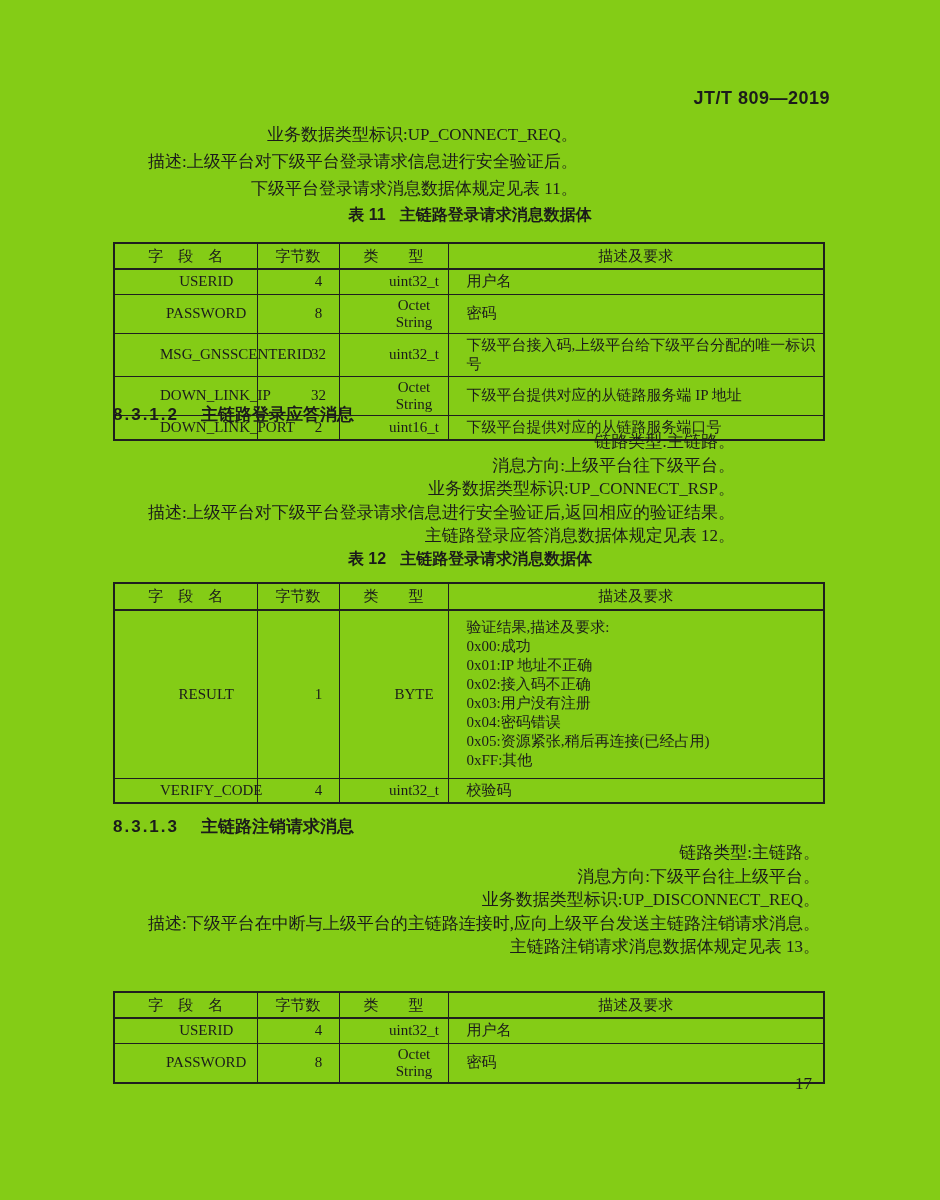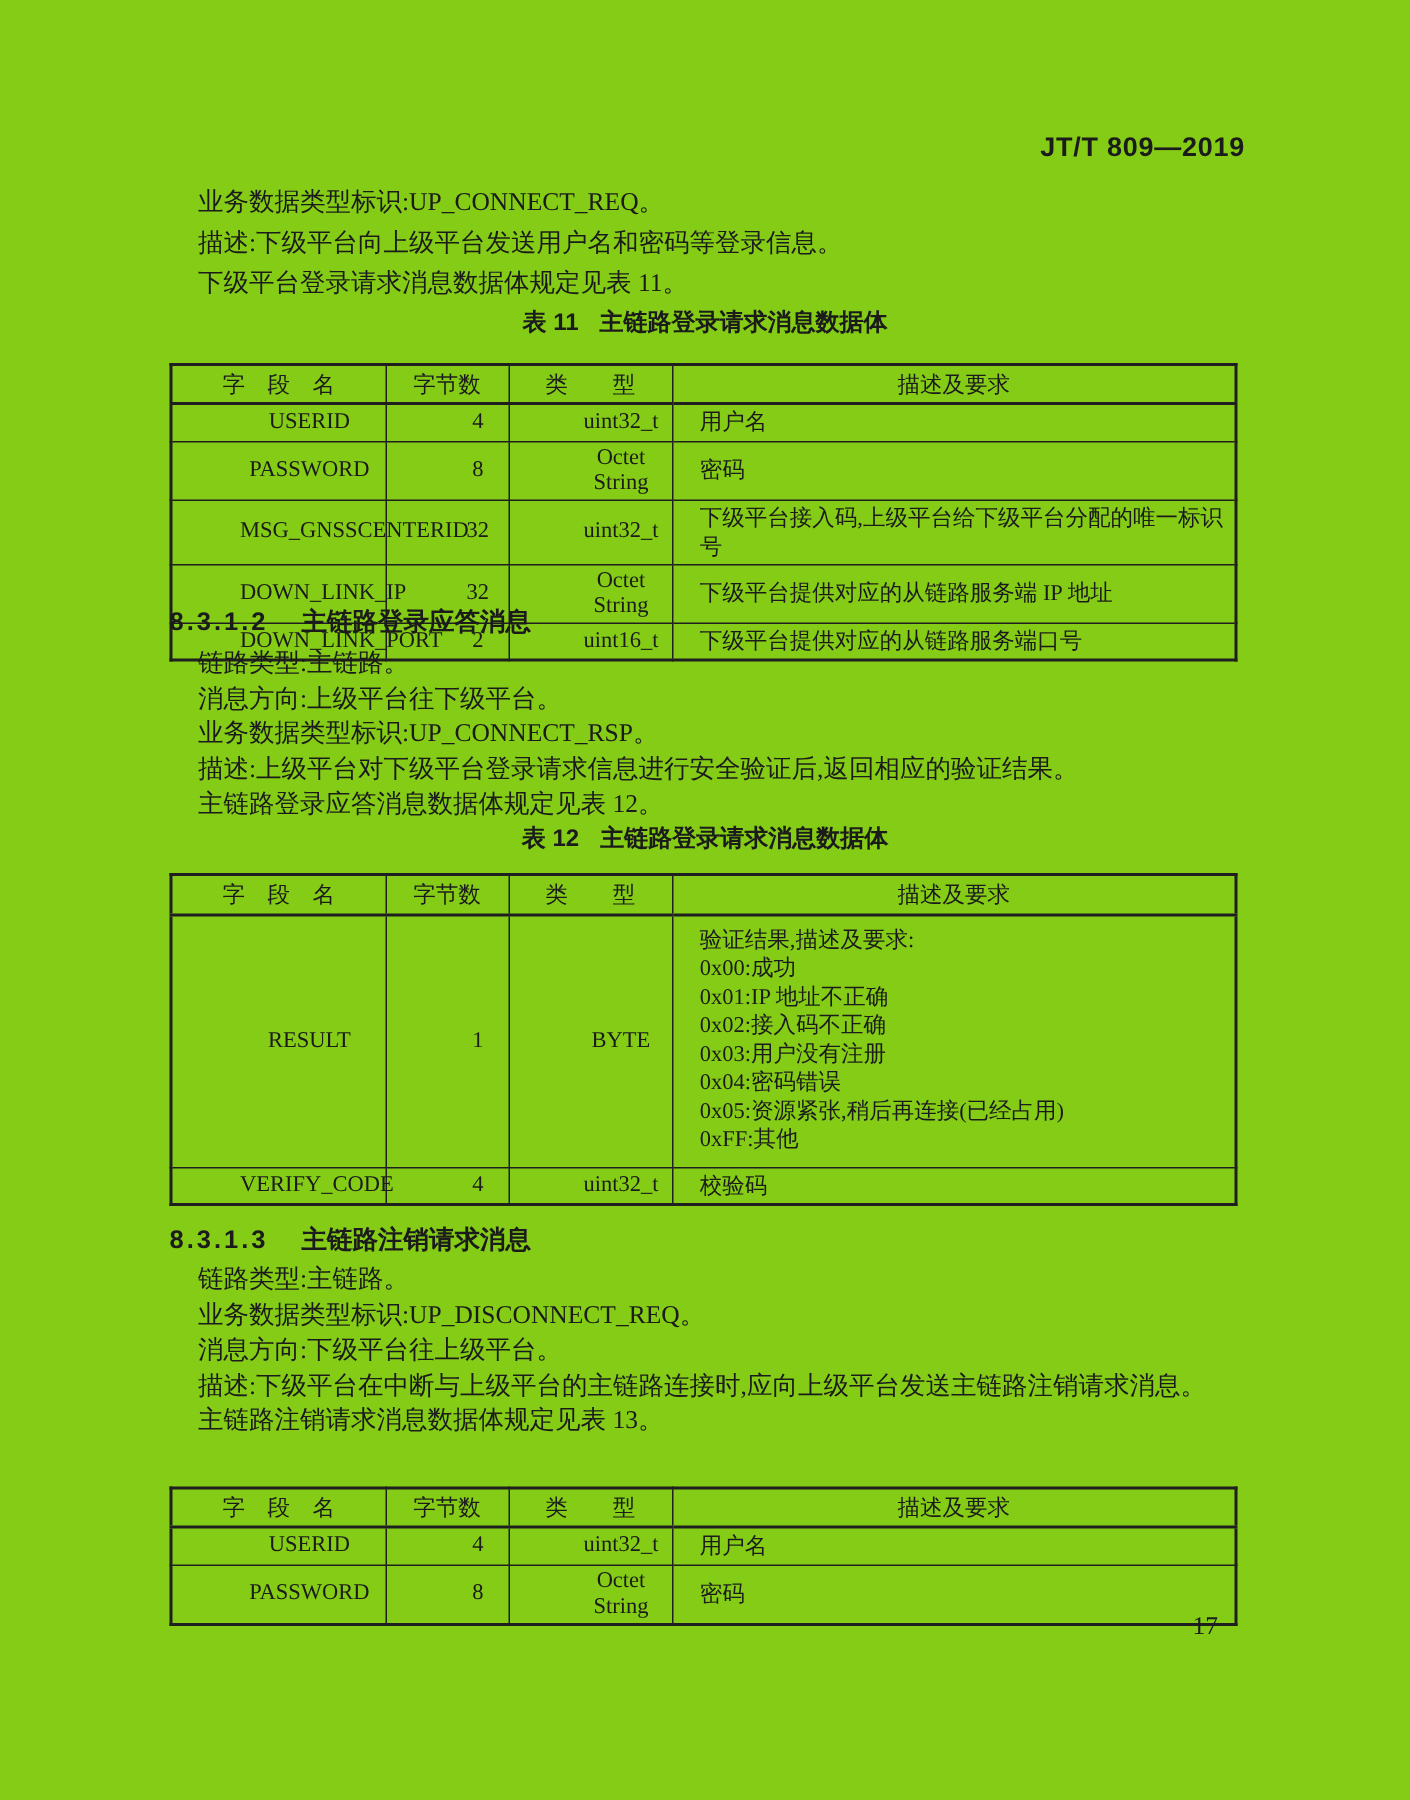--- a/index.html
+++ b/index.html
@@ -7,21 +7,21 @@
   .page {
     position:relative; width:940px; height:1200px; background:#84cc16;
     margin:0 auto; overflow:hidden; color:#1b1b1b;
     font-family:"Liberation Serif","DejaVu Serif",serif;
   }
   .header-code {
     position:absolute; top:88px; right:110px;
     font-family:"Liberation Sans","DejaVu Sans",sans-serif;
     font-weight:bold; font-size:18px; letter-spacing:0.5px;
   }
-  .body-block { position:absolute; left:132px; font-size:17px; }
+  .body-block { position:absolute; left:148px; font-size:17px;text-align:right; }
   .body-block div { white-space:nowrap; }
   .intro { top:121px; line-height:27px; }
   .sec-lines { line-height:23.5px; }
   .section-heading {
     position:absolute; left:113px;
     font-family:"Liberation Sans","DejaVu Sans",sans-serif;
     font-size:17px; font-weight:bold; white-space:nowrap;
   }
   .section-heading .sec-num { letter-spacing:2px; margin-right:22px; }
   .table-caption {
@@ -51,21 +51,21 @@
 </style>
 </head>
 <body>
 
 <div class="page">
 
   <div class="header-code">JT/T 809—2019</div>
 
   <div class="body-block intro">
     <div>业务数据类型标识:UP_CONNECT_REQ。</div>
-    <div>描述:下级平台向上级平台发送用户名和密码等登录信息。</div>
+    <div>描述:上级平台对下级平台登录请求信息进行安全验证后。</div>
     <div>下级平台登录请求消息数据体规定见表 11。</div>
   </div>
 
   <div class="table-caption" style="top:205px;">
     <span class="cap-label">表 11</span><span>主链路登录请求消息数据体</span>
   </div>
 
   <table class="std" id="t11" style="top:242px;">
     <colgroup>
         <col style="width:143px">
@@ -168,22 +168,22 @@
         <td class="desc">校验码</td>
       </tr>
     </tbody>
   </table>
 
   <div class="section-heading" style="top:815px;">
     <span class="sec-num">8.3.1.3</span><span>主链路注销请求消息</span>
   </div>
   <div class="body-block sec-lines" style="top:841px;">
     <div>链路类型:主链路。</div>
+    <div>消息方向:下级平台往上级平台。</div>
     <div>业务数据类型标识:UP_DISCONNECT_REQ。</div>
-    <div>消息方向:下级平台往上级平台。</div>
     <div>描述:下级平台在中断与上级平台的主链路连接时,应向上级平台发送主链路注销请求消息。</div>
     <div>主链路注销请求消息数据体规定见表 13。</div>
   </div>
 
 
   <table class="std" id="t13" style="top:991px;">
     <colgroup>
         <col style="width:143px">
         <col style="width:82px">
         <col style="width:109px">

